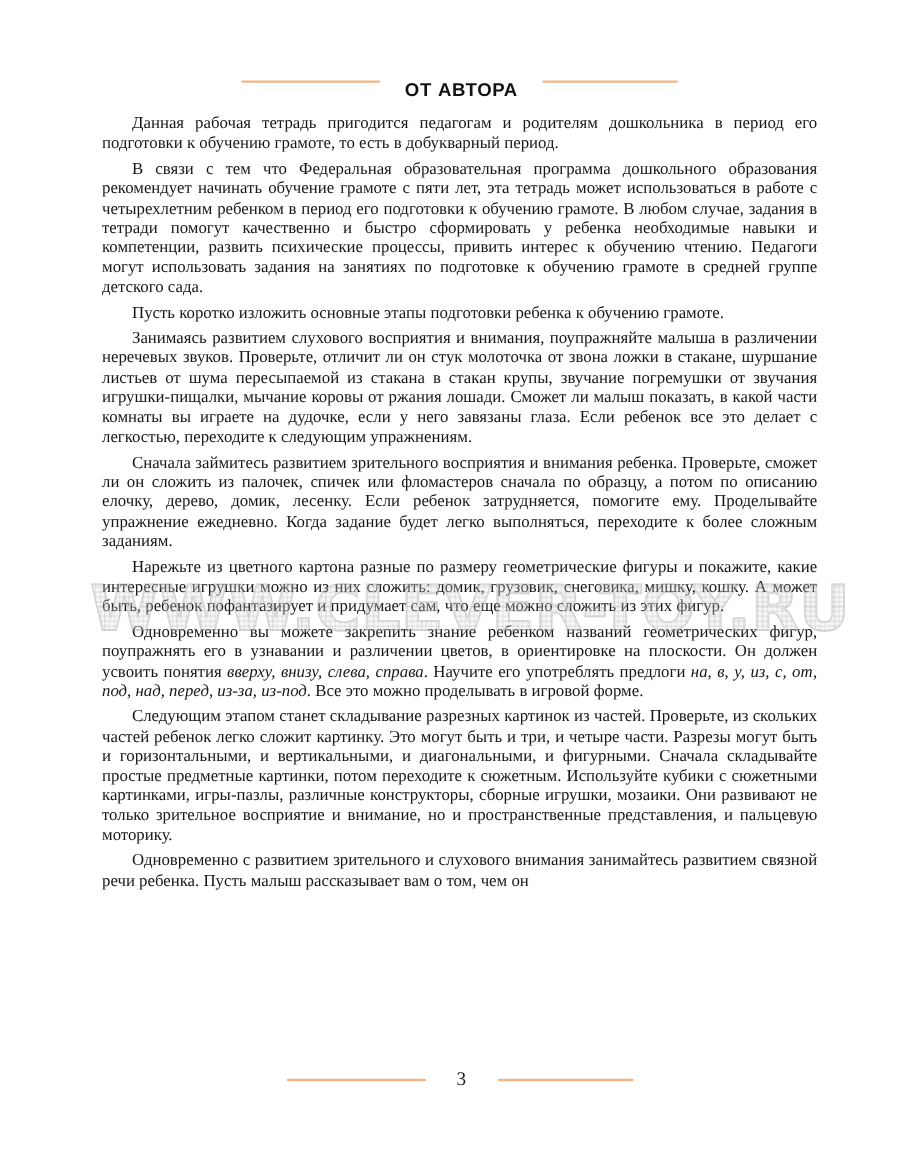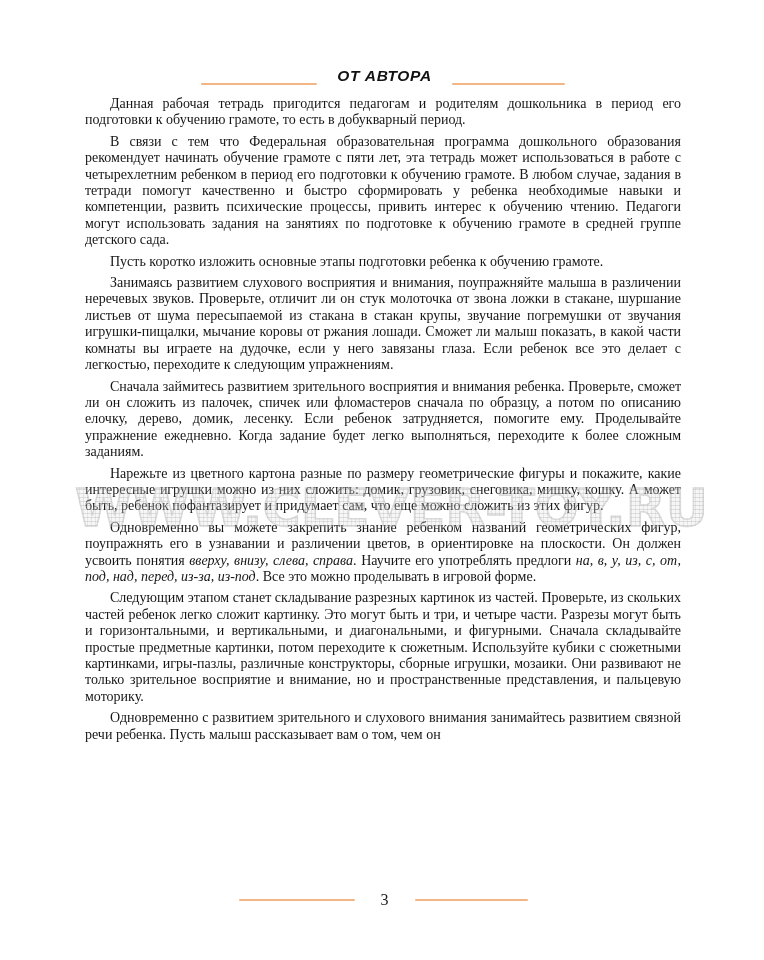--- a/index.html
+++ b/index.html
@@ -10,24 +10,23 @@
     background: #ffffff;
     overflow: hidden;
     font-family: "Liberation Sans", sans-serif;
   }
   .header {
     position: absolute;
     top: 67px;
     left: 85px;
     width: 596px;
     display: flex;
-    align-items: flex-end;
+    align-items: flex-start;
     justify-content: center;
     gap: 20px;
-    font-style: italic;
   }
   .rule {
     height: 2px;
     border-radius: 1px;
     background: #f2b585;
   }
   .rule-hl { width: 116px; }
   .rule-hr { width: 113px; }
   .rule-fl { width: 116px; }
   .rule-fr { width: 113px; }

